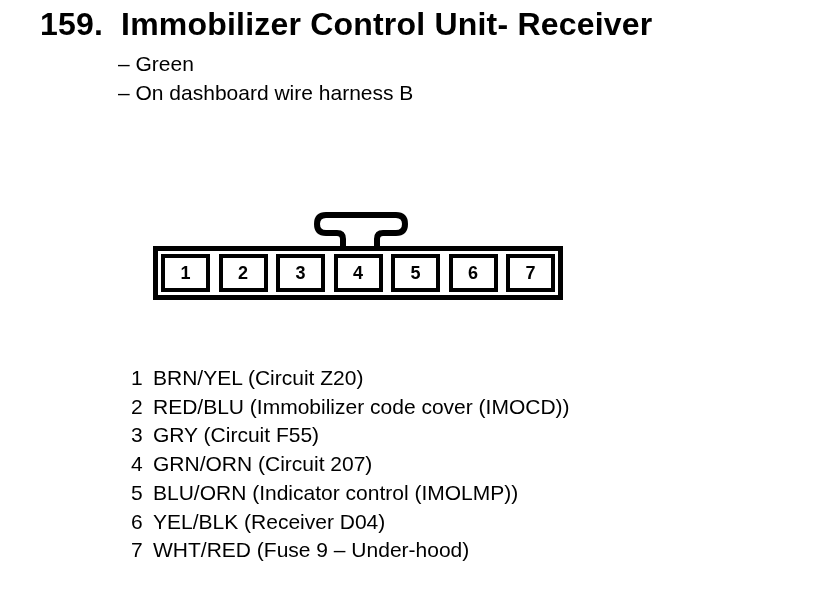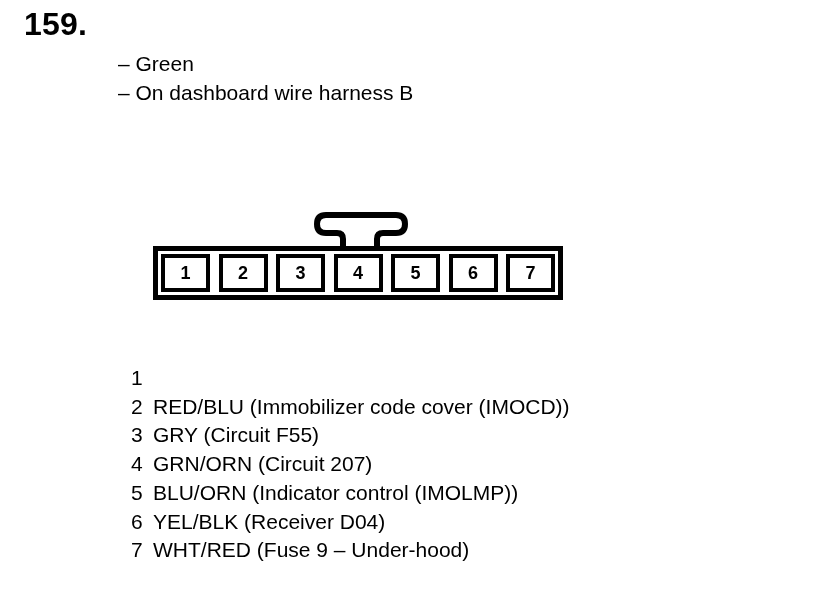--- a/index.html
+++ b/index.html
@@ -8,21 +8,21 @@
     background: #ffffff;
     font-family: "Liberation Sans", sans-serif;
     color: #000000;
     position: relative;
     overflow: hidden;
   }
   .page { position: absolute; left: 0; top: 0; width: 816px; height: 614px; background:#fff; }
 
   
   .title-row {
-    position: absolute; left: 24px; top: 6px;
+    position: absolute; left: 40px; top: 6px;
     display: flex; align-items: baseline;
     font-weight: bold; font-size: 32px; line-height: 36px;
     letter-spacing: 0.2px;
     white-space: nowrap;
   }
   .title-num { margin-right: 18px; }
 
   
   .notes {
     position: absolute; left: 118px; top: 50px;
@@ -62,20 +62,21 @@
   .pin-row { display: flex; }
   .pin-num { width: 22px; flex: 0 0 22px; }
 </style>
 </head>
 <body>
 
 <div class="page">
 
   <div class="title-row">
     <span class="title-num">159.</span>
+    <span>Immobilizer Control Unit- Receiver</span>
   </div>
 
   <div class="notes">
     <div>– Green</div>
     <div>– On dashboard wire harness B</div>
   </div>
 
   <div class="figure">
     <svg class="tab-svg" width="94" height="40" viewBox="0 0 94 40" xmlns="http://www.w3.org/2000/svg">
       <path d="M 29 40 L 29 27 Q 29 21 23 21 L 12 21 Q 3 21 3 12 Q 3 3 12 3 L 82 3 Q 91 3 91 12 Q 91 21 82 21 L 69 21 Q 63 21 63 27 L 63 40" fill="#ffffff" stroke="#000000" stroke-width="6" stroke-linejoin="round"></path>
@@ -87,20 +88,21 @@
       <div class="pin-cell">4</div>
       <div class="pin-cell">5</div>
       <div class="pin-cell">6</div>
       <div class="pin-cell">7</div>
     </div>
   </div>
 
   <div class="pinout">
     <div class="pin-row">
       <span class="pin-num">1</span>
+      <span>BRN/YEL (Circuit Z20)</span>
     </div>
     <div class="pin-row">
       <span class="pin-num">2</span>
       <span>RED/BLU (Immobilizer code cover (IMOCD))</span>
     </div>
     <div class="pin-row">
       <span class="pin-num">3</span>
       <span>GRY (Circuit F55)</span>
     </div>
     <div class="pin-row">

